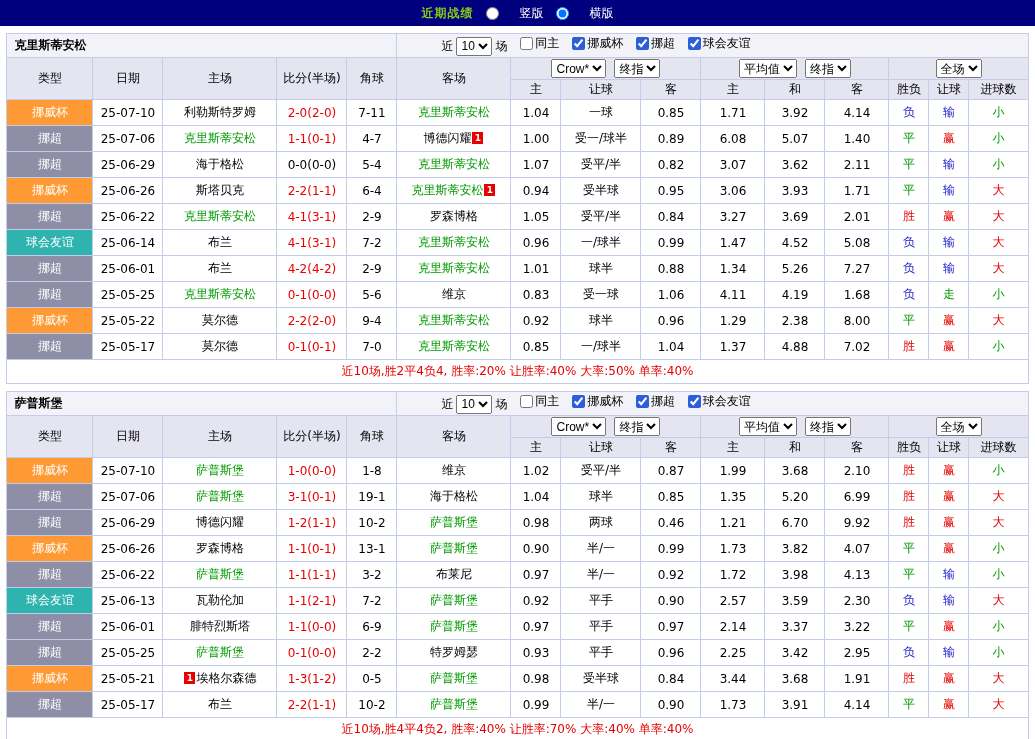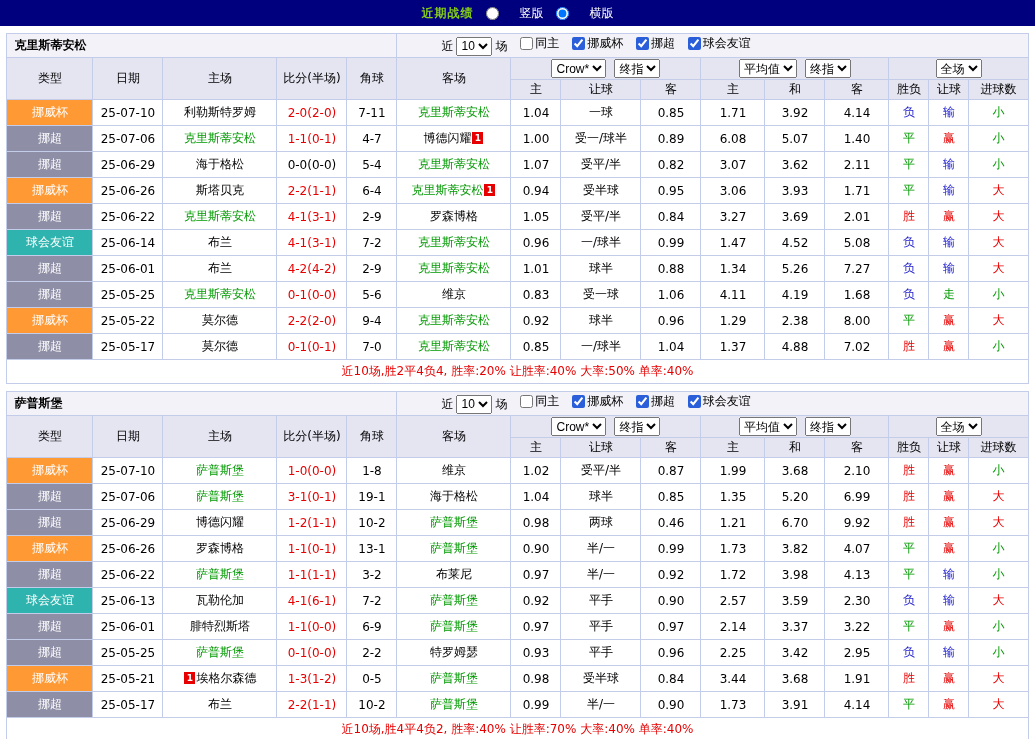--- a/index.html
+++ b/index.html
@@ -463,21 +463,21 @@
         <td>3.98</td>
         <td>4.13</td>
         <td class="c-green">平</td>
         <td class="c-blue">输</td>
         <td class="c-green">小</td>
       </tr>
       <tr>
         <td class="lg-friendly">球会友谊</td>
         <td>25-06-13</td>
         <td><span>瓦勒伦加</span></td>
-        <td class="c-red">4-1(6-1)</td>
+        <td class="c-red">1-1(2-1)</td>
         <td>7-2</td>
         <td><span class="team-green">萨普斯堡</span></td>
         <td>0.92</td>
         <td>平手</td>
         <td>0.90</td>
         <td>2.57</td>
         <td>3.59</td>
         <td>2.30</td>
         <td class="c-blue">负</td>
         <td class="c-blue">输</td>

